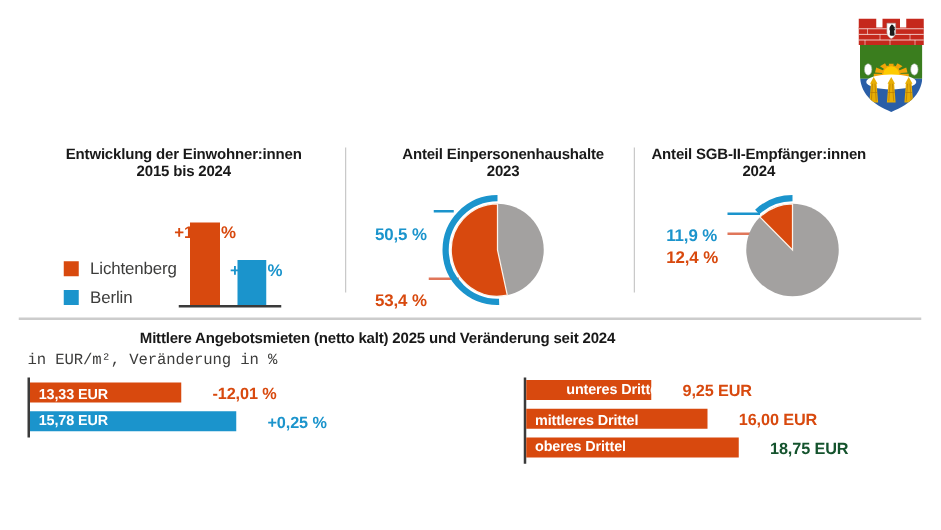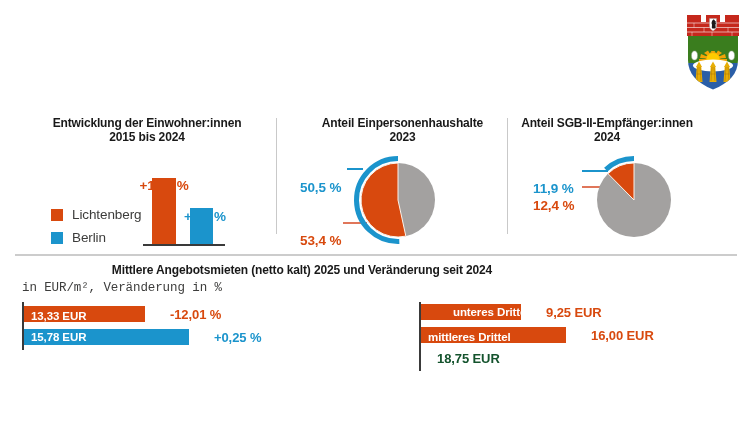--- a/index.html
+++ b/index.html
@@ -163,17 +163,20 @@
       </div>
       <span class="hval" style="color: rgb(216, 73, 14);">9,25 EUR</span>
     </div>
     <div class="hrow" style="left:421px;top:327px;height:16px">
       <div class="hbar" style="width: 145px; background: rgb(216, 73, 14); align-items: flex-end;">
         <span>mittleres Drittel</span>
       </div>
       <span class="hval" style="color: rgb(216, 73, 14);">16,00 EUR</span>
     </div>
     <div class="hrow" style="left:421px;top:350px;height:16px">
+      <div class="hbar" style="width: 170px; background: rgb(216, 73, 14);">
+        <span>oberes Drittel</span>
+      </div>
       <span class="hval" style="color: #14532d;">18,75 EUR</span>
     </div>
   </section>
 
 </div>
 
 </body></html>

